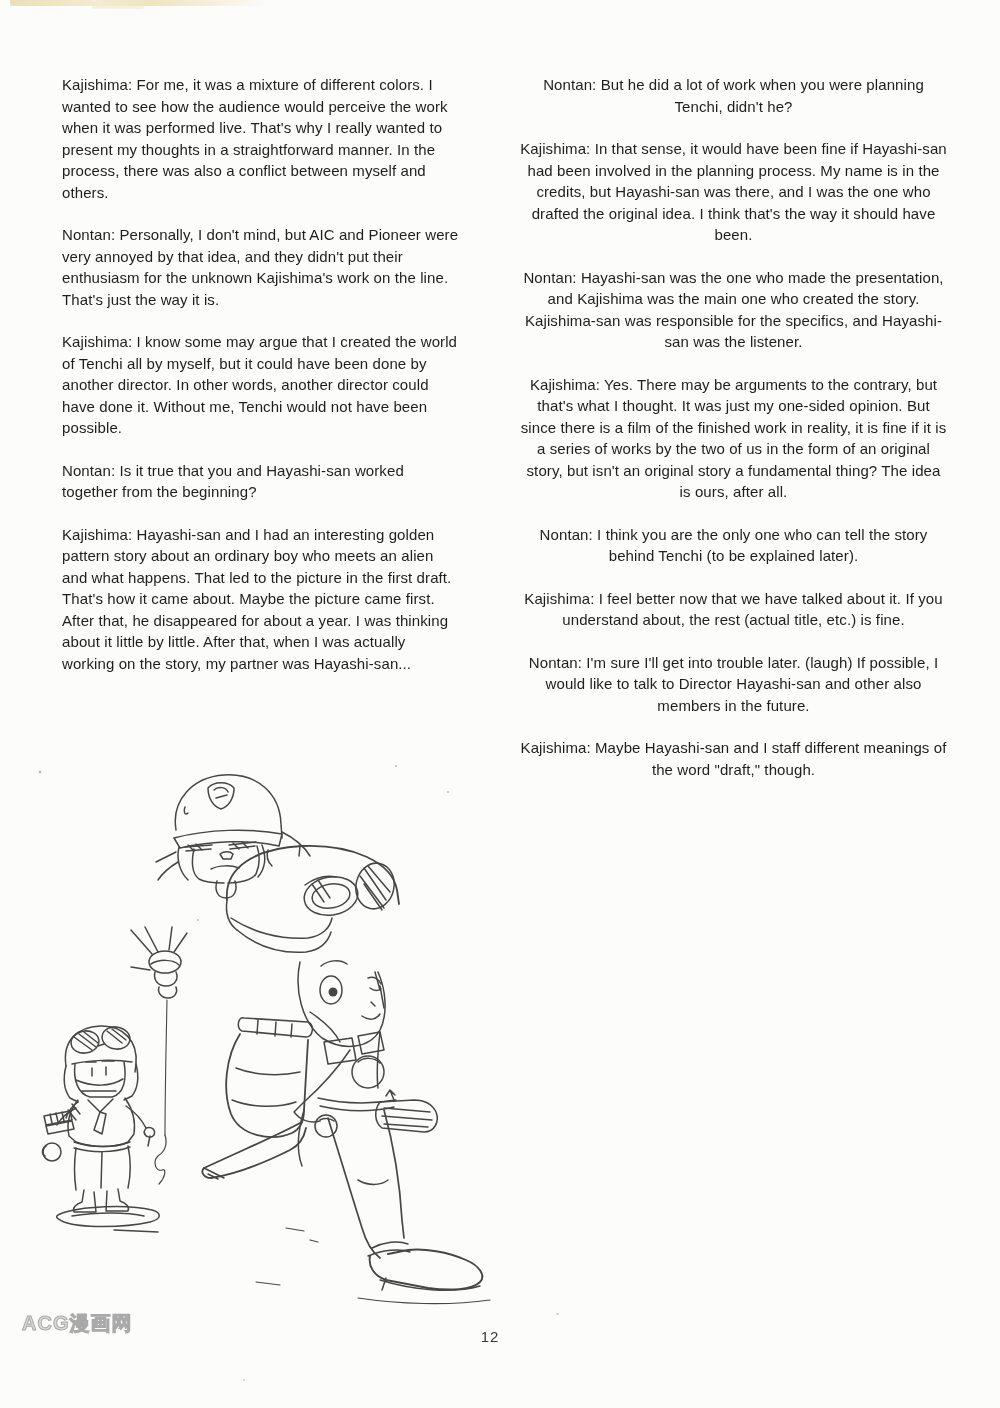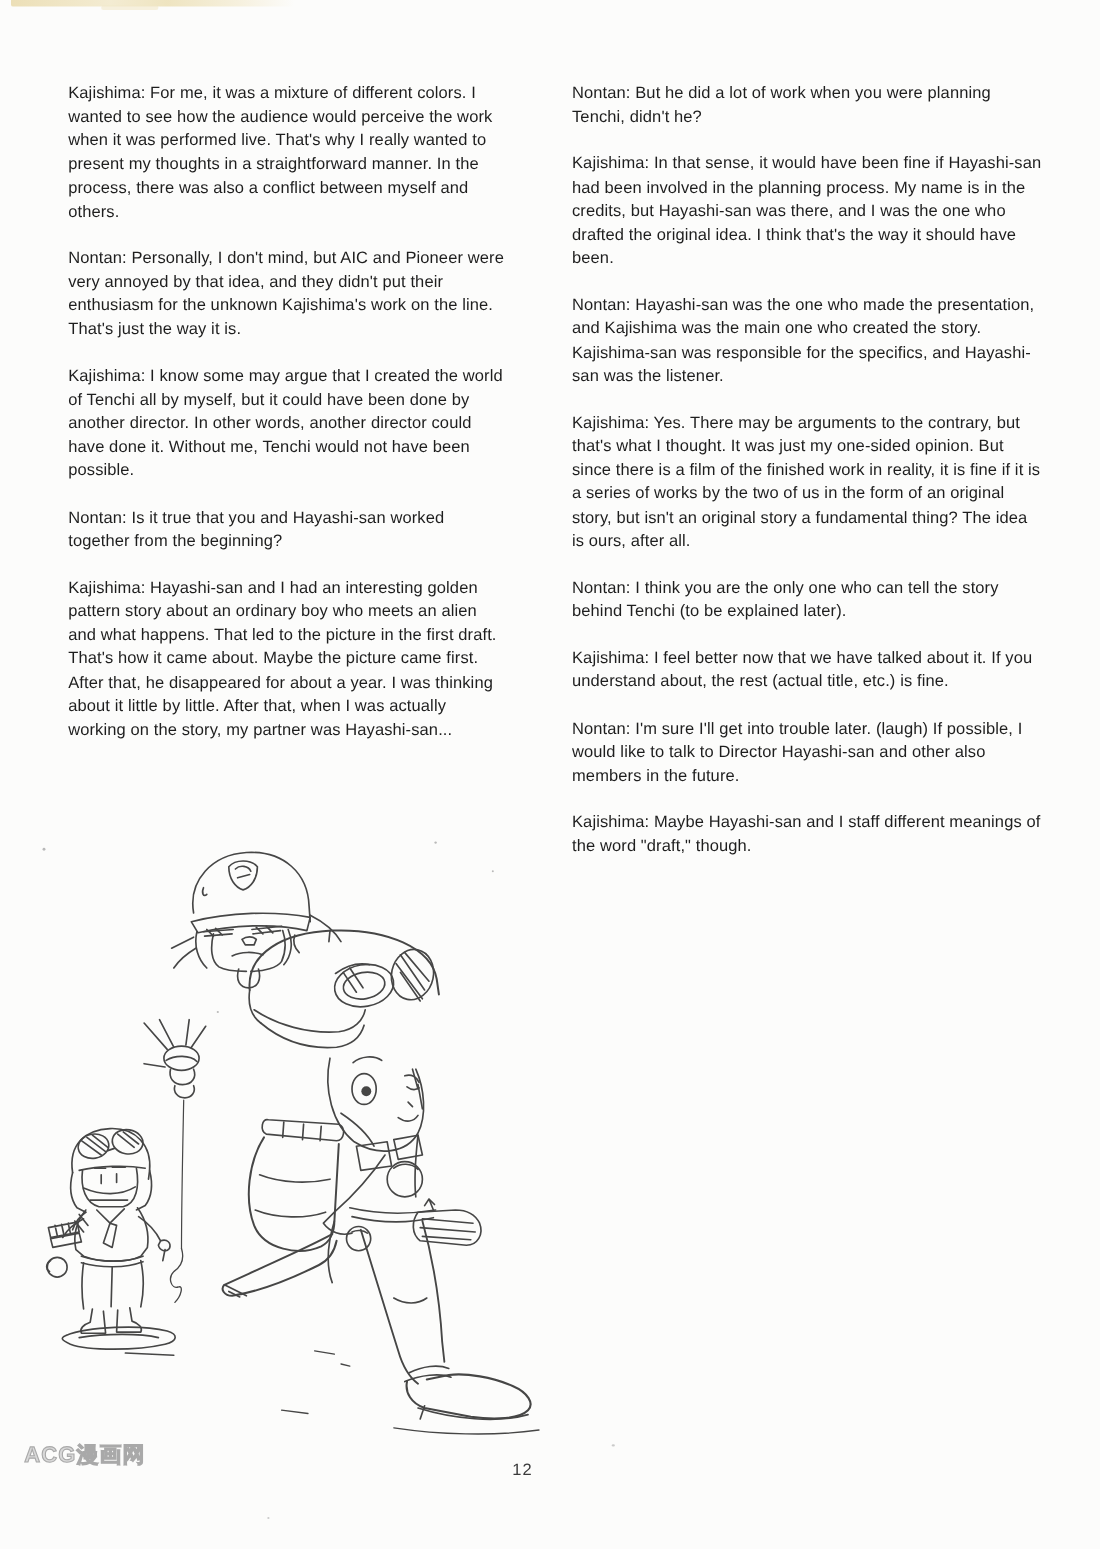--- a/index.html
+++ b/index.html
@@ -23,39 +23,39 @@
     background:#f1e8c9;opacity:.6;border-radius:2px;
   }
   
   .col{
     position:absolute;top:58px;
     color:#1e1e1e;
     font-size:15px;line-height:21.5px;
     letter-spacing:.1px;
   }
   .col-left{left:62px;width:397px;}
-  .col-right{left:520px;width:427px;}
+  .col-right{left:520px;width:427px;text-align:center;}
   .para{margin:16px 0 21px 0;}
   
   .sketch{position:absolute;left:28px;top:750px;width:470px;height:565px;}
   .sketch svg{display:block;}
   
   .watermark{
     position:absolute;left:6px;top:1312px;
     color:#d9d9d9;
     -webkit-text-stroke:1px #a9a9a9;
     font-weight:bold;
     user-select:none;
   }
   .wm-title{font-size:20px;line-height:22px;margin-left:16px;letter-spacing:1px;}
   .wm-lines p{margin:0;}
   .wm-line{font-size:16px;line-height:15.5px;letter-spacing:.3px;}
   
   .page-number{
-    position:absolute;left:435px;top:1328px;width:80px;
+    position:absolute;left:450px;top:1328px;width:80px;
     text-align:center;font-size:15px;color:#3a3a3a;letter-spacing:1px;
   }
   .speck{position:absolute;background:#8d8d8d;border-radius:50%;opacity:.45;}
 </style>
 </head>
 <body>
 
 <div class="page">
 
   <div class="scan-strip"></div>

